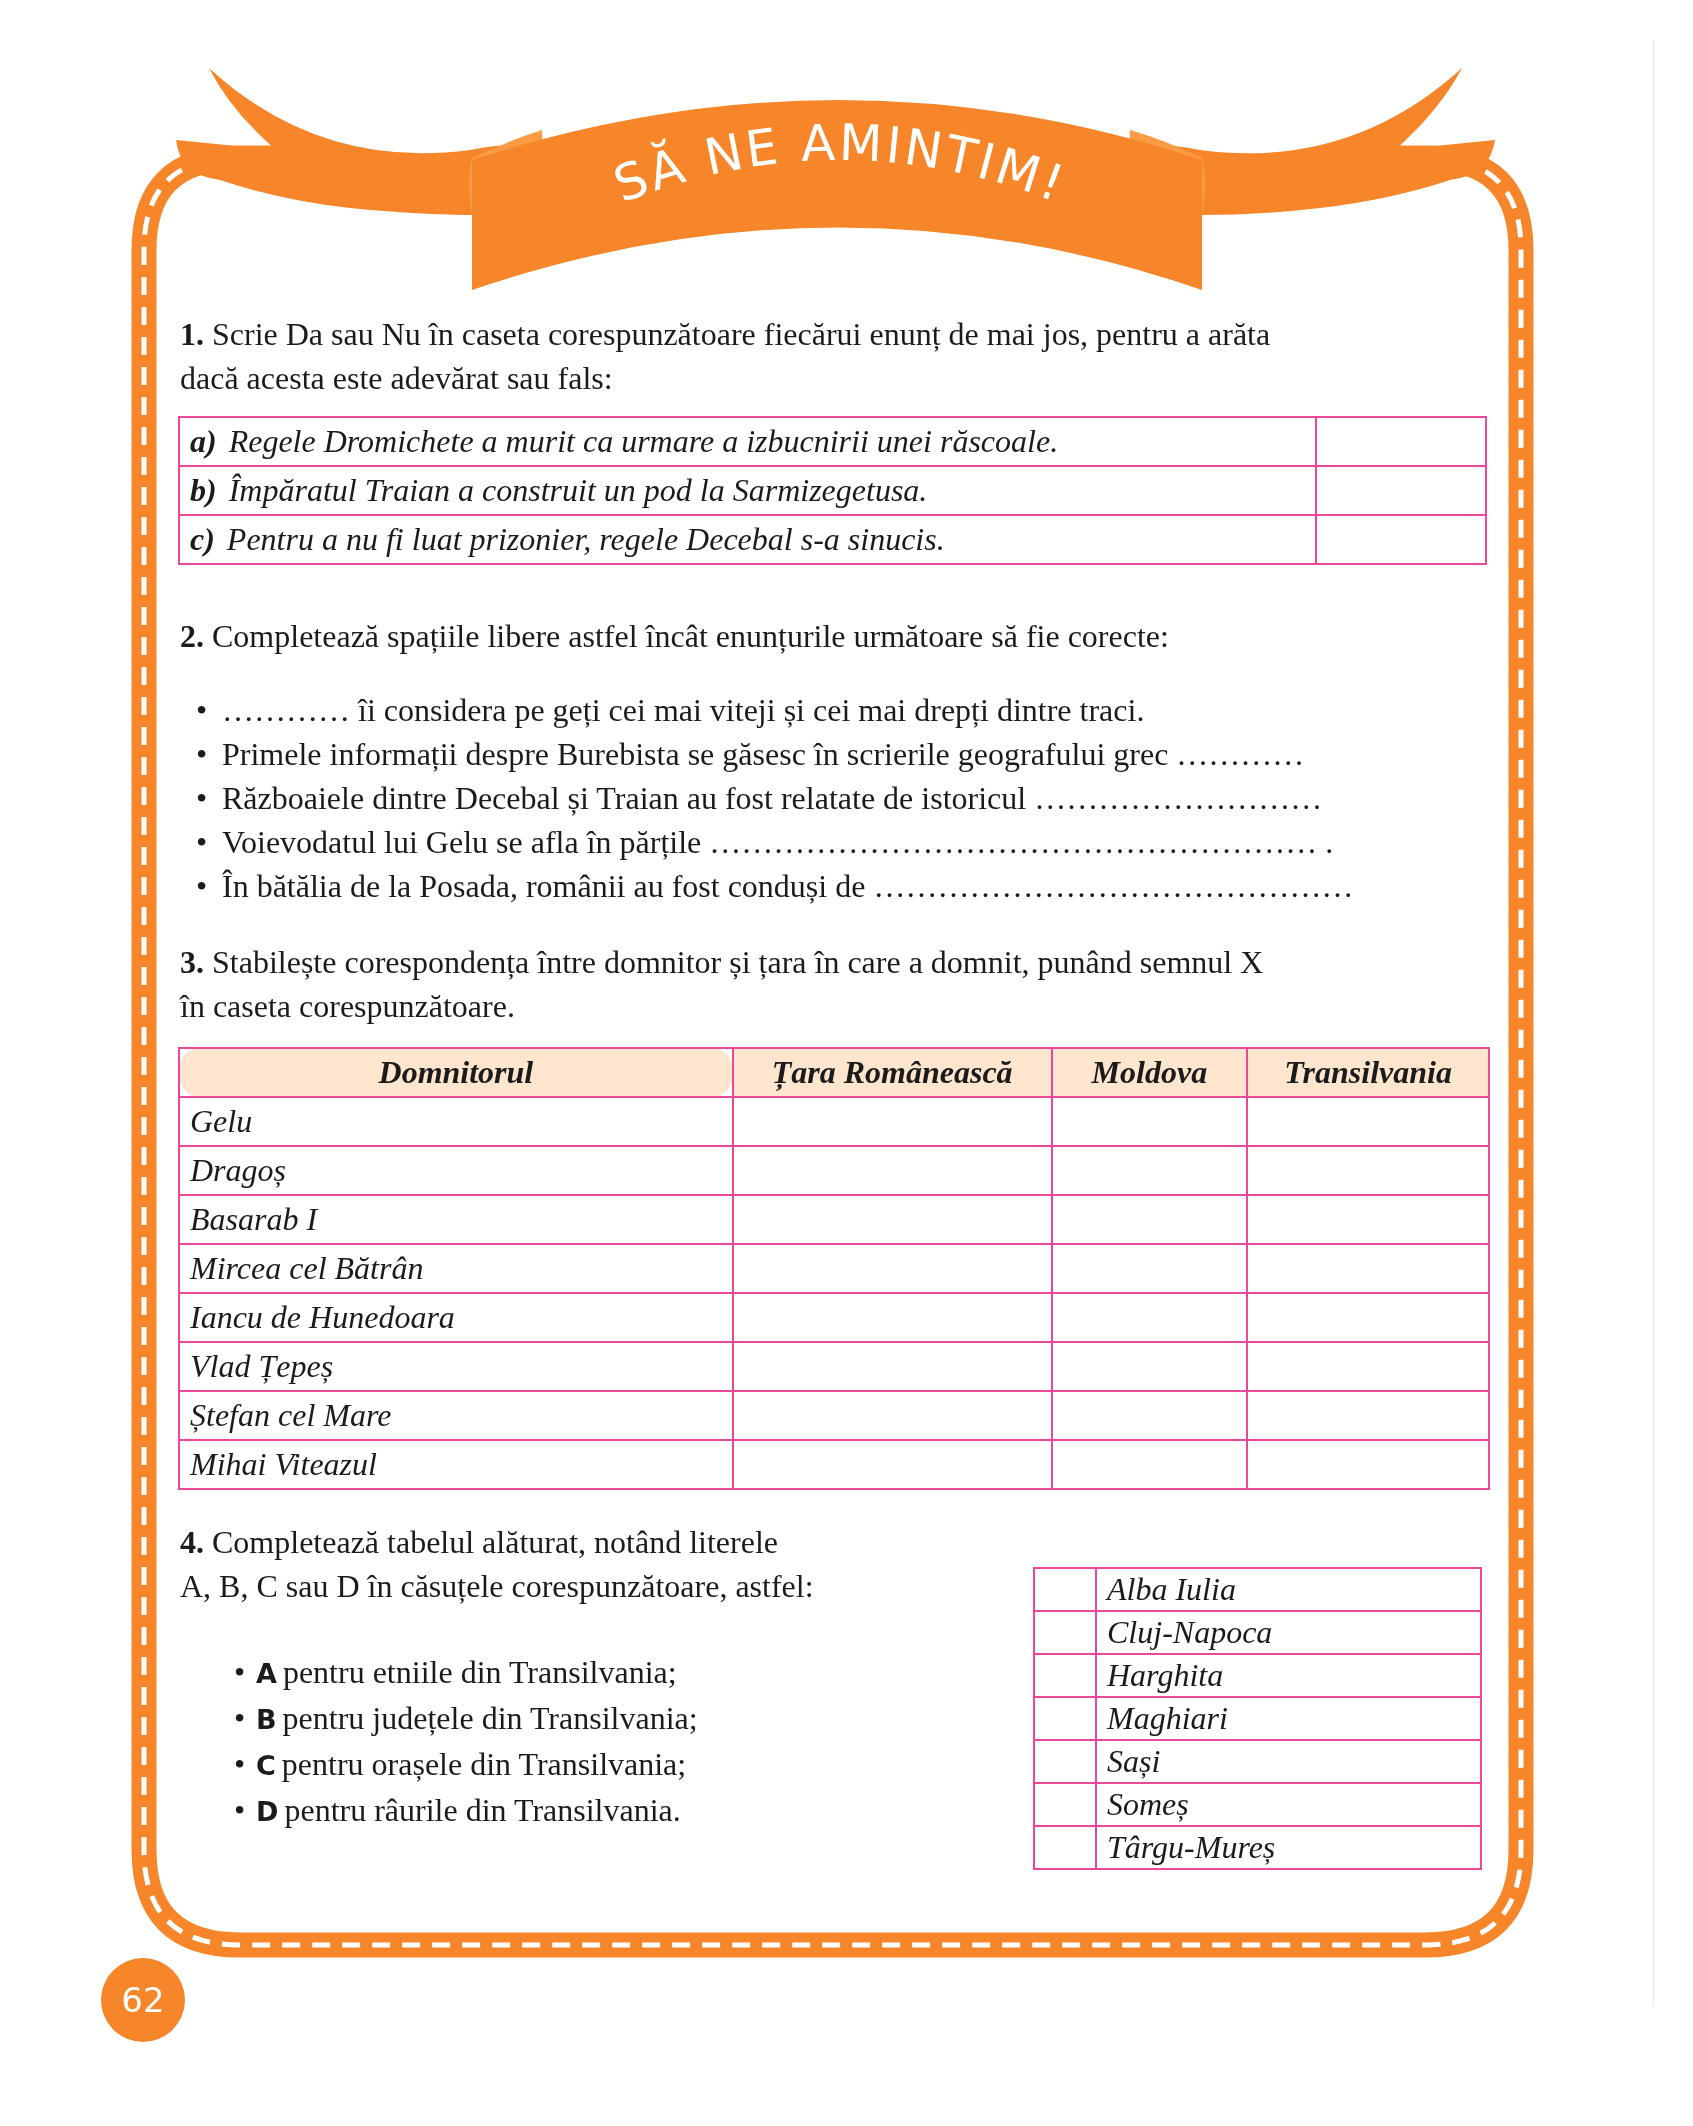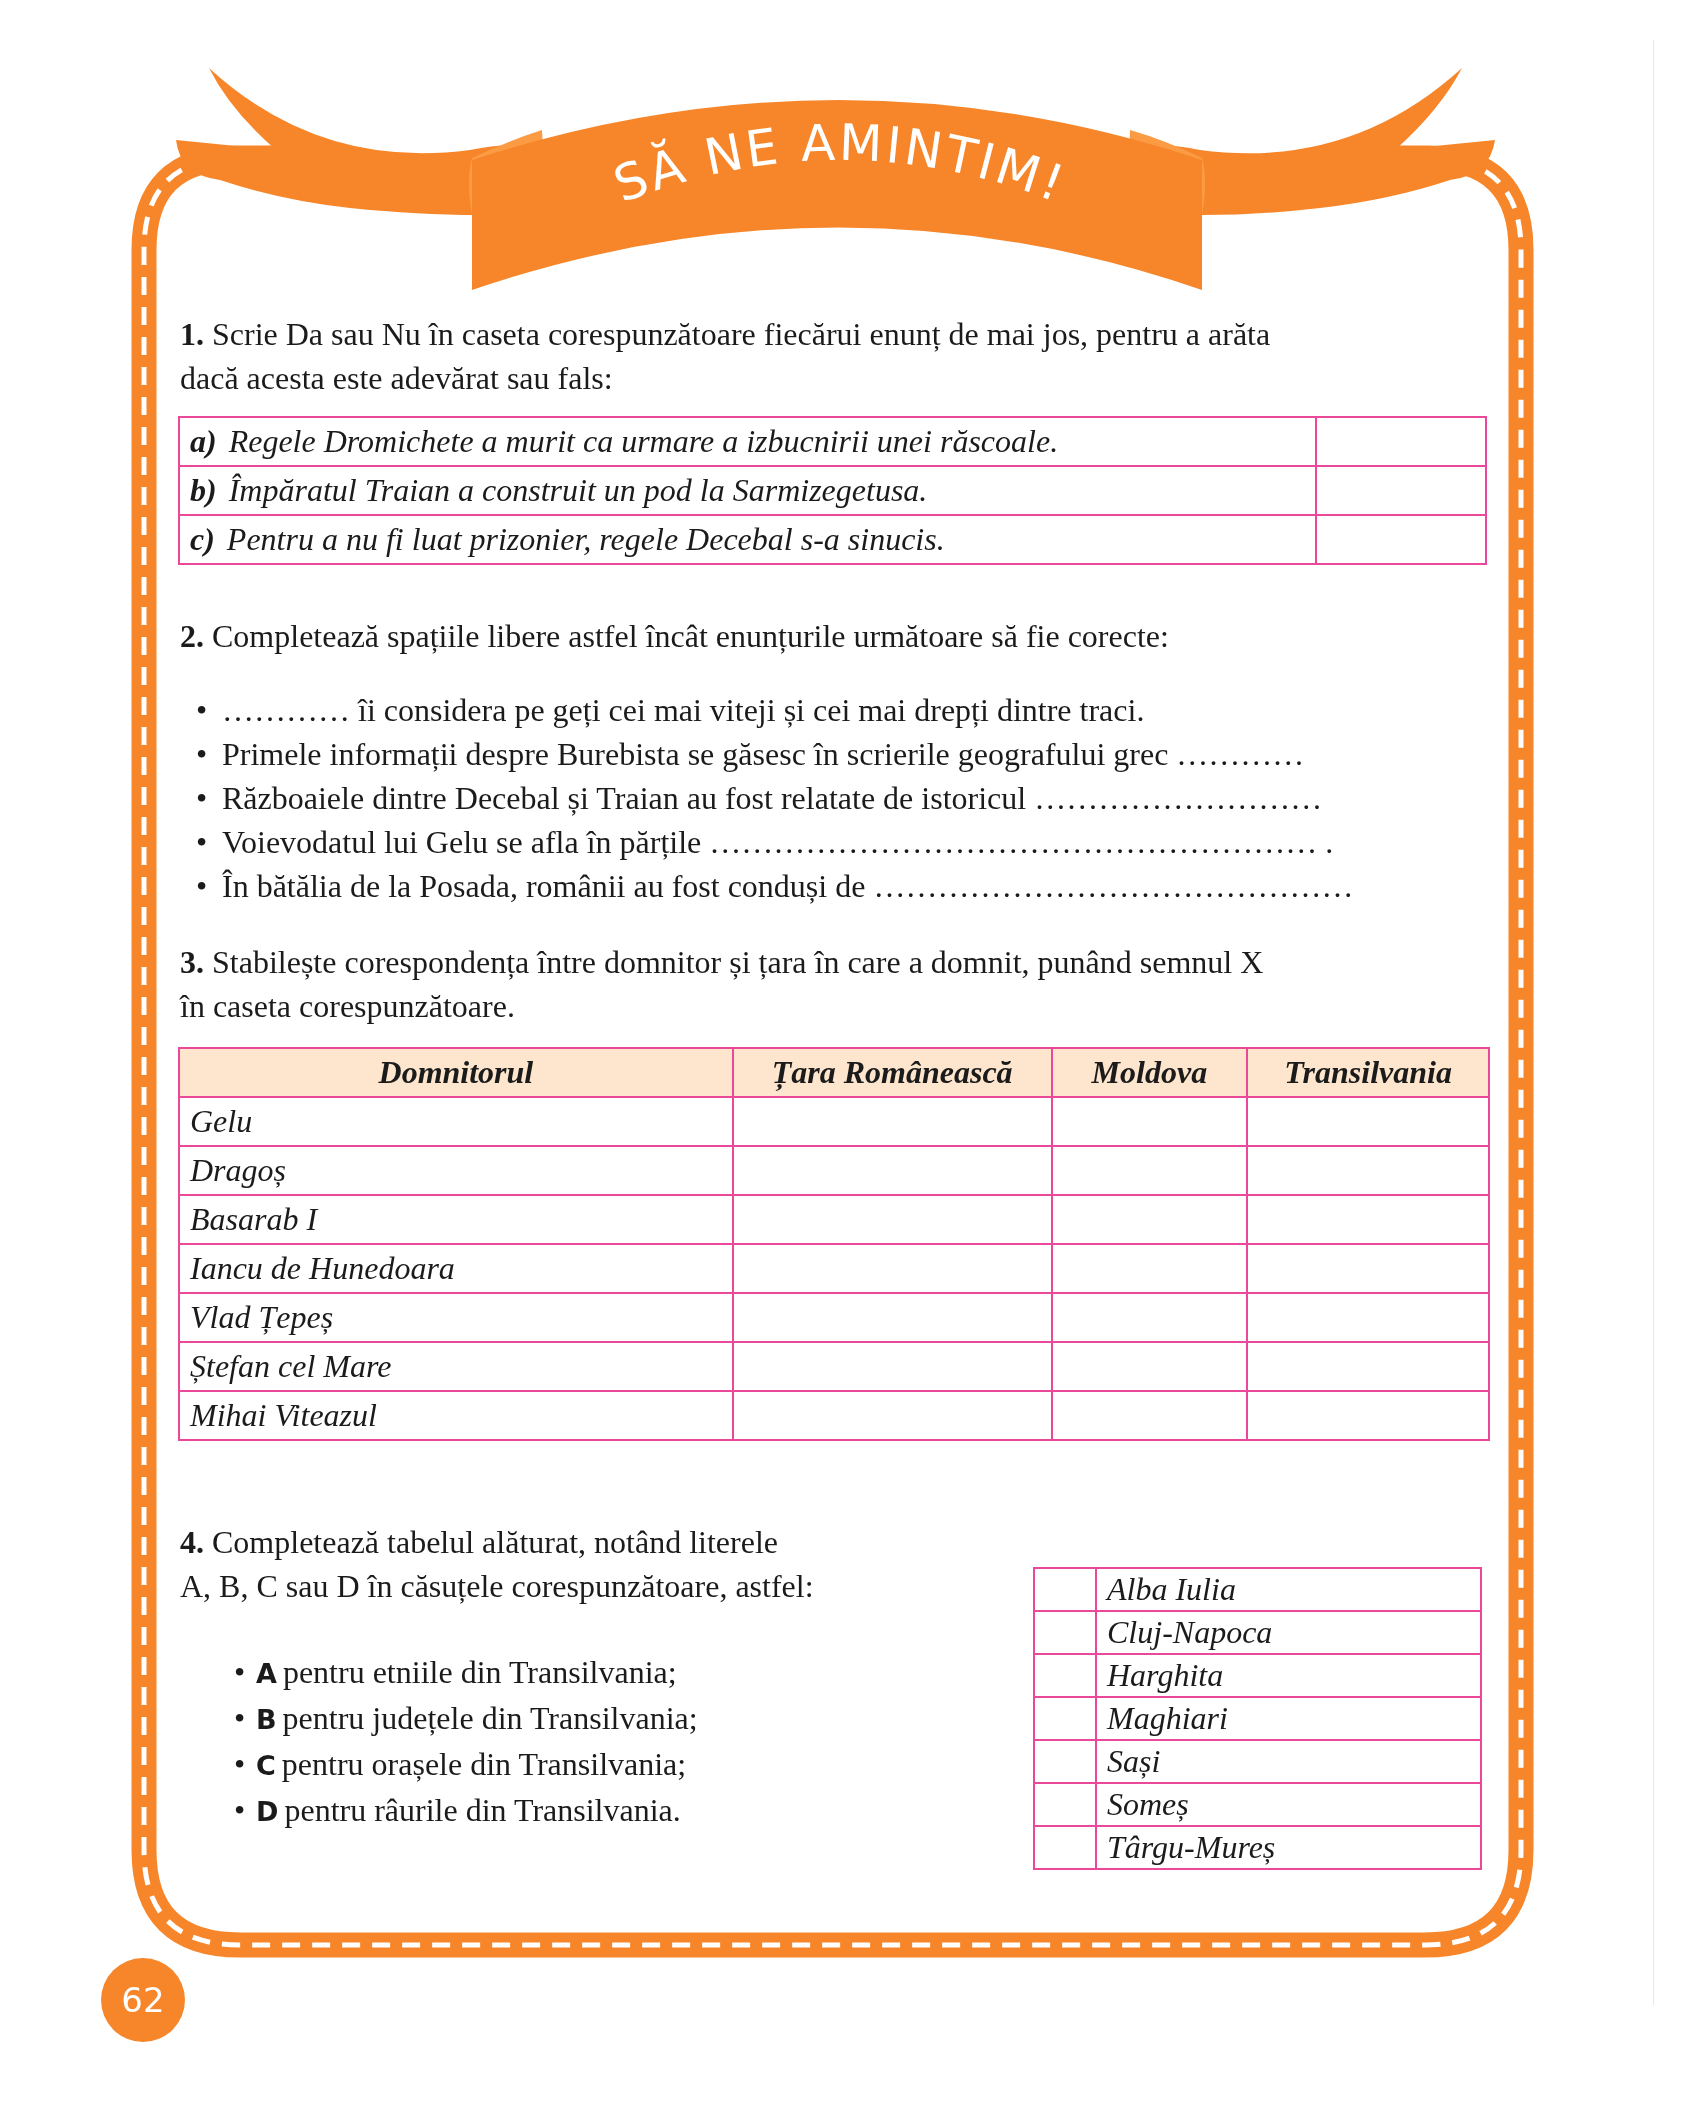--- a/index.html
+++ b/index.html
@@ -15,21 +15,21 @@
   table.grid td, table.grid th { border:2px solid #ec4899; padding:0 10px; box-sizing:border-box; white-space:nowrap;font-style:italic; }
   table.grid th { background:#fde6cd; font-weight:bold; text-align:center; }
 
   #t1 { left:178px; top:416px; width:1309px; }
   #t1 td { height:49px; }
   #t1 td.lbl { width:1137px; }
   #t1 td.lbl b { margin-right:12px; }
 
   #t3 { left:178px; top:1047px; width:1312px; }
   #t3 th, #t3 td { height:49px; }
-  #t3 .c0 { width:555px; text-align:left; }
+  #t3 .c0 { width:555px; text-align:left;border-radius:21px; }
   #t3 th.c0 { text-align:center; }
   #t3 .c1 { width:319px; }
   #t3 .c2 { width:196px; }
   #t3 .c3 { width:242px; }
 
   #t4 { left:1033px; top:1567px; width:449px; }
   #t4 td { height:43px; }
   #t4 td.box { width:62px; }
 
   .bullet-list { position:absolute; margin:16px; padding:0; list-style:none; }
@@ -125,20 +125,26 @@
         <td class="c2"></td>
         <td class="c3"></td>
       </tr>
       <tr>
         <td class="c0">Basarab I</td>
         <td class="c1"></td>
         <td class="c2"></td>
         <td class="c3"></td>
       </tr>
       <tr>
+        <td class="c0">Mircea cel Bătrân</td>
+        <td class="c1"></td>
+        <td class="c2"></td>
+        <td class="c3"></td>
+      </tr>
+      <tr>
         <td class="c0">Iancu de Hunedoara</td>
         <td class="c1"></td>
         <td class="c2"></td>
         <td class="c3"></td>
       </tr>
       <tr>
         <td class="c0">Vlad Țepeș</td>
         <td class="c1"></td>
         <td class="c2"></td>
         <td class="c3"></td>

